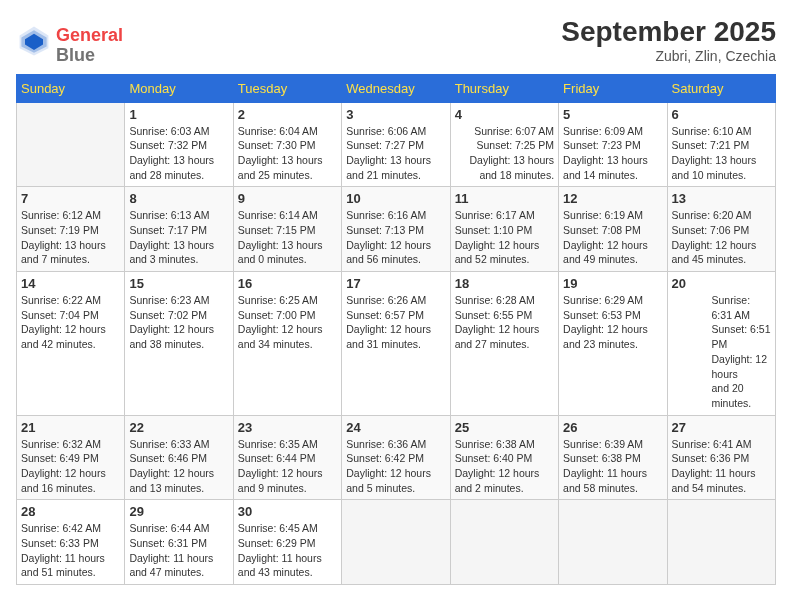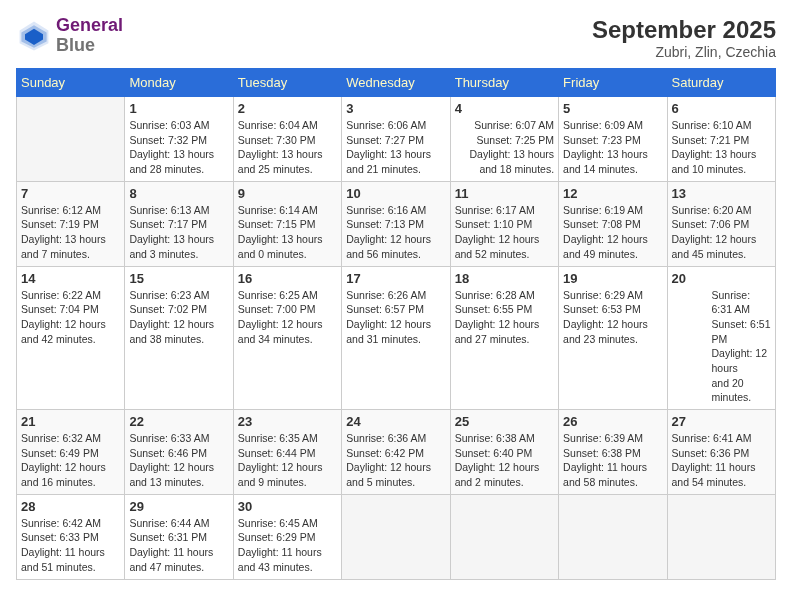--- a/index.html
+++ b/index.html
@@ -21,47 +21,47 @@
       align-items: center;
     }
     .logo-text {
       display: flex;
       flex-direction: column;
       font-size: 18px;
       font-weight: bold;
       color: #333;
       line-height: 1.1;
     }
-    .logo-general { color: #701a75; }
+    .logo-general { color: #ef4444; margin-top: 10px; }
     .logo-blue { color: #737373; }
     .logo-icon {
       width: 36px;
       height: 36px;
       margin-right: 4px;
     }
     .title-block {
       text-align: right;
     }
     .month-title {
-      font-size: 24px;
+      font-size: 28px;
       font-weight: bold;
       color: #333;
     }
     .location {
       font-size: 14px;
       color: #555;
     }
     table {
       width: 100%;
       border-collapse: collapse;
       font-size: 11px;
     }
     thead tr th {
       background-color: #2a6dd9;
-      color: #fef9c3;
+      color: #fde047;
       padding: 6px 4px;
       text-align: left;
       font-size: 13px;
       font-weight: normal;
       border: 1px solid #2a6dd9;
     }
     tbody tr td {
       border: 1px solid #ccc;
       vertical-align: top;
       padding: 4px;

